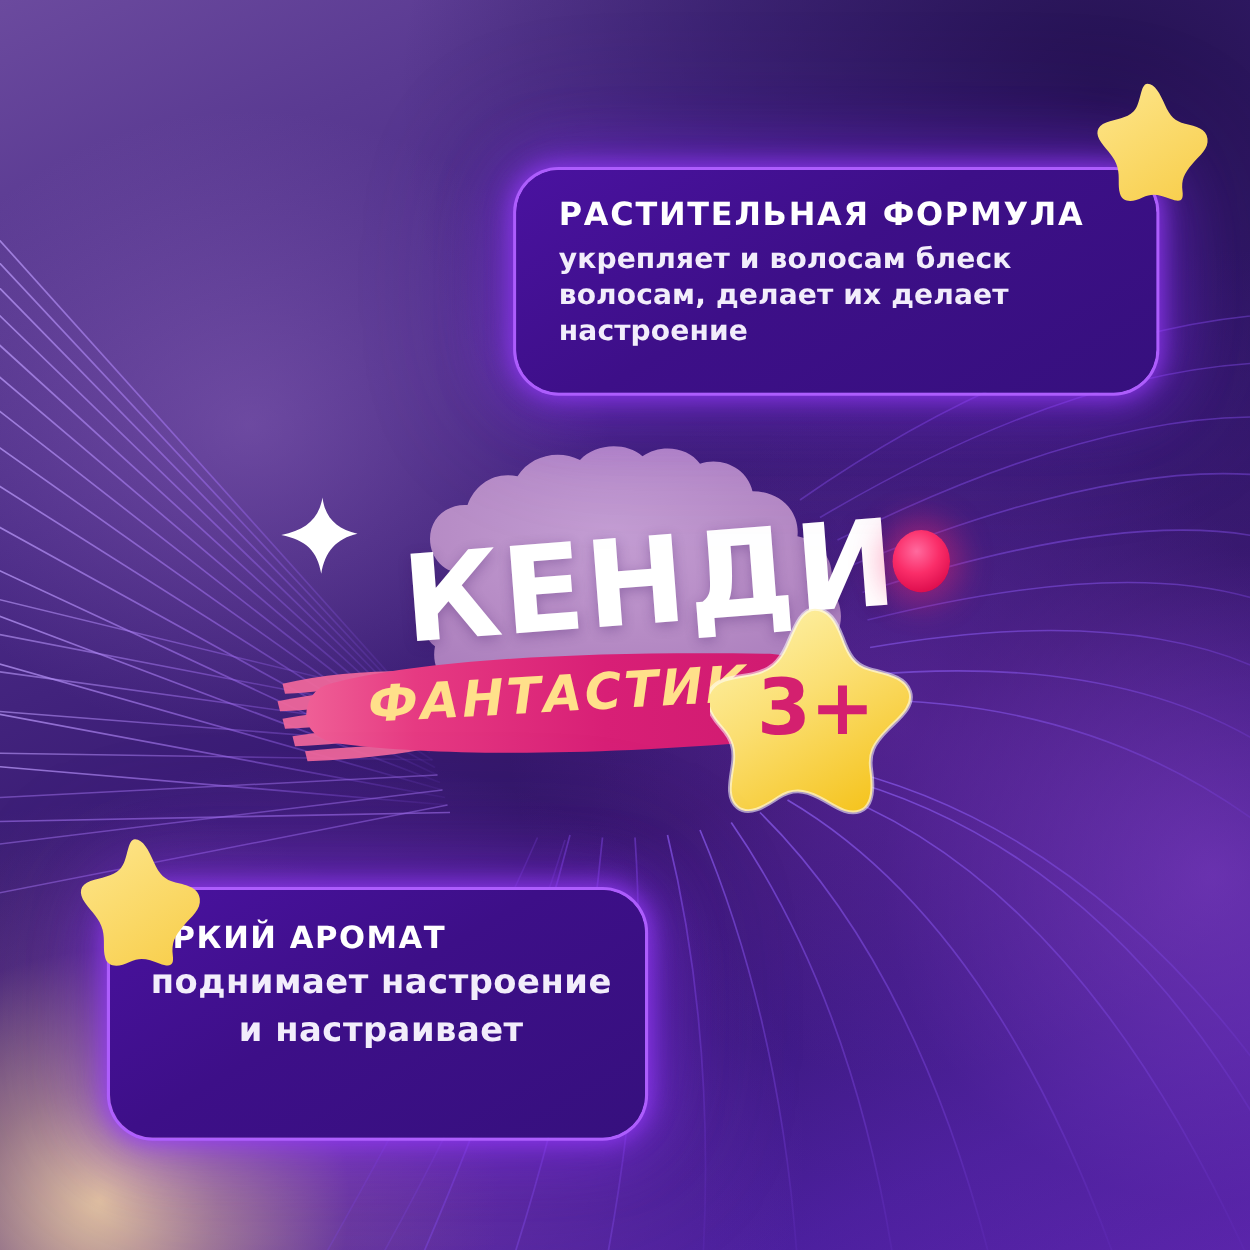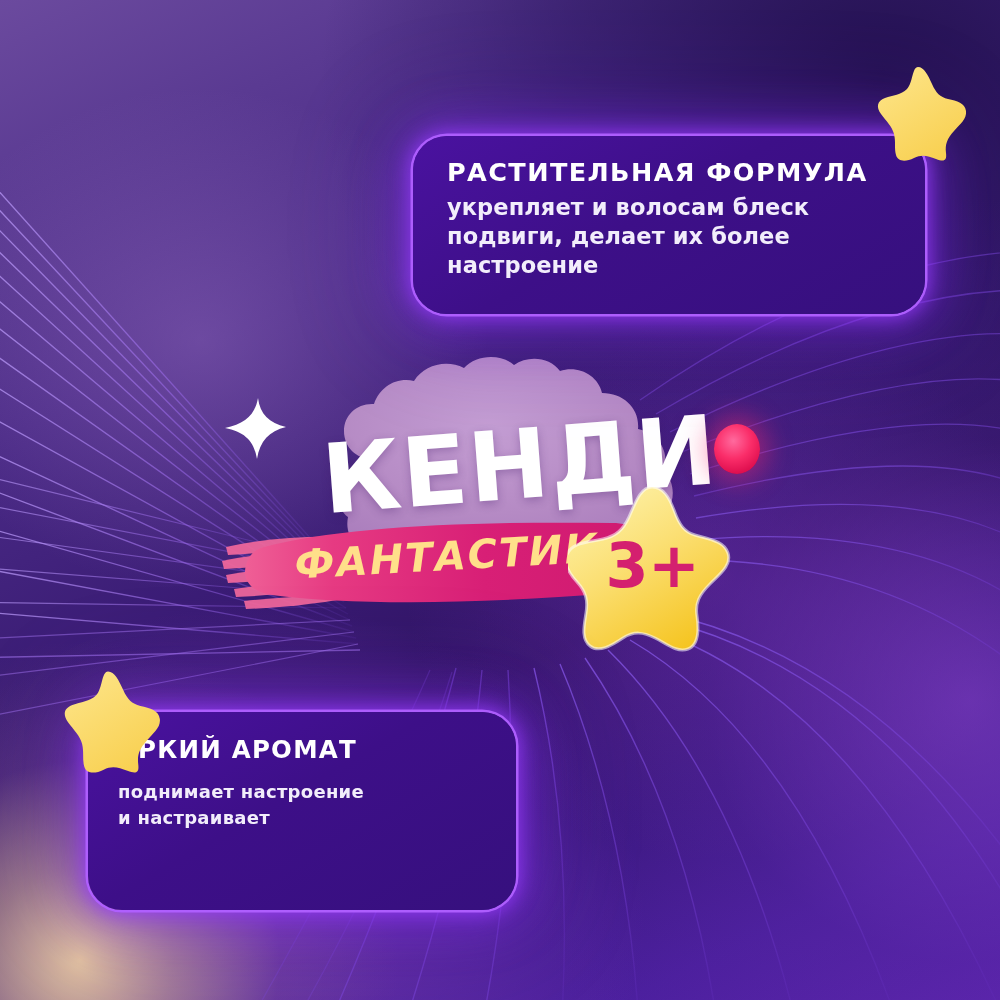--- a/index.html
+++ b/index.html
@@ -40,21 +40,21 @@
     font-weight:700; color:#ffffff; letter-spacing:0.055em;
     font-size:25.5px; line-height:1.12; white-space:nowrap;
     text-transform:uppercase;
   }
   .card-bottom .head { font-size:24.5px; letter-spacing:0.05em; }
   .body-txt {
     font-family:"DejaVu Sans", sans-serif;
     font-weight:700; color:#f2edfb; font-size:22.5px;
     line-height:1.295; letter-spacing:0.004em; margin-top:6px;
   }
-  .card-bottom .body-txt { font-size:18px; line-height:1.42; margin-top:16px; letter-spacing:0.015em; }
+  .card-bottom .body-txt { font-size:27px; line-height:1.42; margin-top:4px; letter-spacing:0.015em;text-align:center; }
 
   
   #logo { position:absolute; left:210px; top:355px; width:560px; height:310px; }
 
   .blob { position:absolute; left:100px; top:0; width:390px; height:200px; }
 
   .kendi {
     position:absolute; left:112px; top:56px; width:350px;
     font-family:"DejaVu Sans", sans-serif;
     font-weight:700; font-style:normal;
@@ -258,21 +258,21 @@
         C48,53 55,47 61,34
         C68,18 73,4 84,4 Z"></path>
     </svg>
     <div class="agetxt">3+</div>
   </div>
 
   <div class="card card-top">
     <div class="head">РАСТИТЕЛЬНАЯ ФОРМУЛА</div>
     <div class="body-txt">
       <div>укрепляет и волосам блеск</div>
-      <div>подвиги, делает их более</div>
+      <div>волосам, делает их делает</div>
       <div>настроение</div>
     </div>
   </div>
 
   <svg class="star-tr" viewBox="0 0 100 100" aria-hidden="true">
     <path fill="url(#ystar)" d="
       M50,5 C56,5 60,13 64,22 C68,31 72,35 80,37
       C89,39 97,41 98,49 C99,57 92,62 86,69
       C79,77 77,82 78,91 C79,99 76,100 68,97
       C60,94 54,92 46,96 C38,100 30,100 28,93

